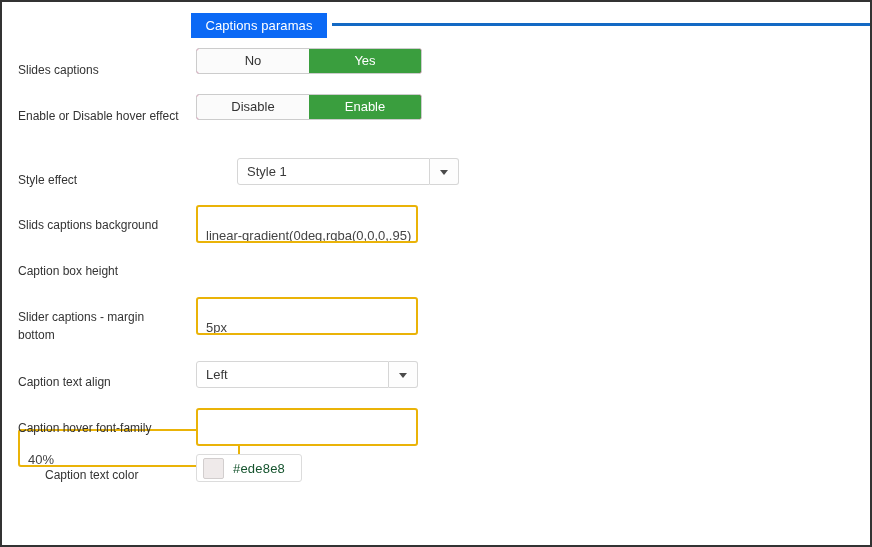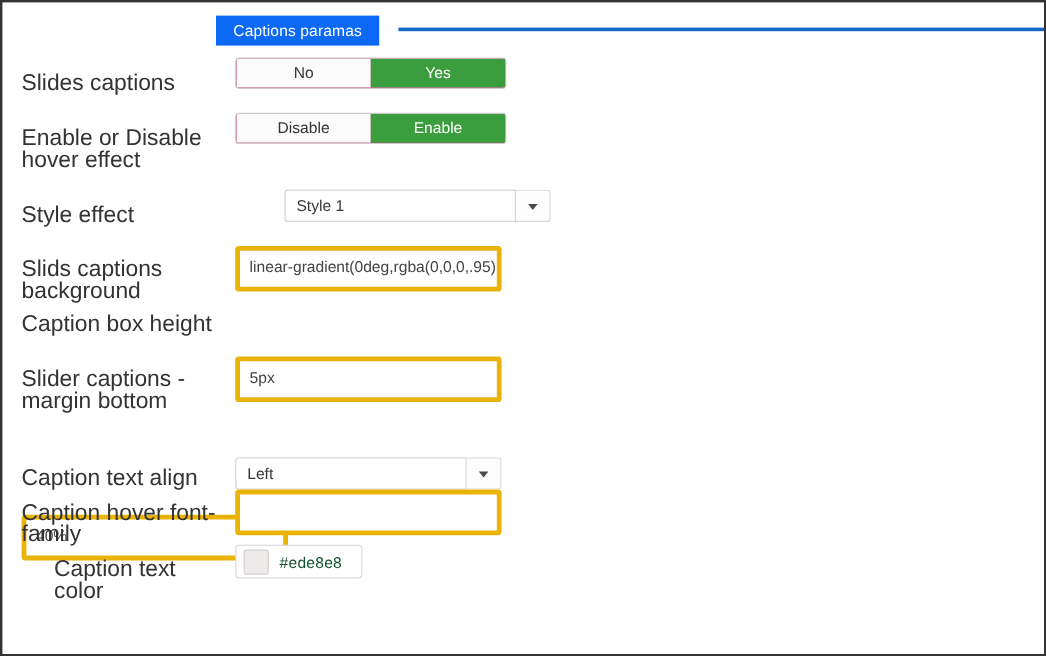--- a/index.html
+++ b/index.html
@@ -27,21 +27,21 @@
   
   .tabstrip {
     position: absolute;
     left: 0;
     top: 0;
     width: 868px;
     height: 46px;
   }
   .tab {
     position: absolute;
-    left: 178px;
+    left: 189px;
     top: 11px;
     width: 136px;
     height: 25px;
     background: #0b69f5;
     color: #ffffff;
     font-size: 13px;
     line-height: 25px;
     text-align: center;
     letter-spacing: 0.1px;
     cursor: pointer;
@@ -66,38 +66,38 @@
   .row {
     position: relative;
     display: flex;
     align-items: flex-start;
     min-height: 46px;
   }
   .row-label {
     width: 178px;
     padding-left: 16px;
     box-sizing: border-box;
-    font-size: 19px;
+    font-size: 12px;
     color: #333333;
     line-height: 18px;
     flex: 0 0 178px;
   }
   .row-control {
     flex: 1 1 auto;
     padding-left: 16px;
   }
 
   
   .r-toggle1  { height: 46px; }
   .r-toggle2  { height: 64px; }
   .r-select1  { height: 47px; gap: 41px; }
   .r-text1    { height: 46px; }
   .r-text2    { height: 46px; flex-direction: column; }
   .r-text3    { height: 64px; }
-  .r-select2  { height: 47px; align-items: flex-end; }
+  .r-select2  { height: 47px; }
   .r-text4    { height: 46px; }
   .r-text5    { height: 47px; }
   .r-color    { height: 46px; }
 
   .r-toggle1 .row-label { padding-top: 13px; }
   .r-toggle2 .row-label { padding-top: 13px; }
   .r-select1 .row-label { padding-top: 13px; }
   .r-text1   .row-label { padding-top: 11px; }
   .r-text2   .row-label { padding-top: 11px; }
   .r-text3   .row-label { padding-top: 11px; }
@@ -172,27 +172,27 @@
     border-left: 4.5px solid transparent;
     border-right: 4.5px solid transparent;
     border-top: 5px solid #4a4a4a;
   }
 
   
   .textinput {
     width: 222px;
     height: 38px;
     box-sizing: border-box;
-    border: 4px solid #eab308;
+    border: 2px solid #eab308;
     border-radius: 3px;
     background: #ffffff;
     font-family: "Liberation Sans", sans-serif;
     font-size: 13px;
     color: #444444;
-    padding: 1px 8px;
+    padding: 16px 8px;
     outline: none;
     overflow: hidden;
     white-space: nowrap;
     line-height: 25px;
   }
   .textinput.empty { color: #444444; }
 
   
   .colorfield {
     display: flex;

